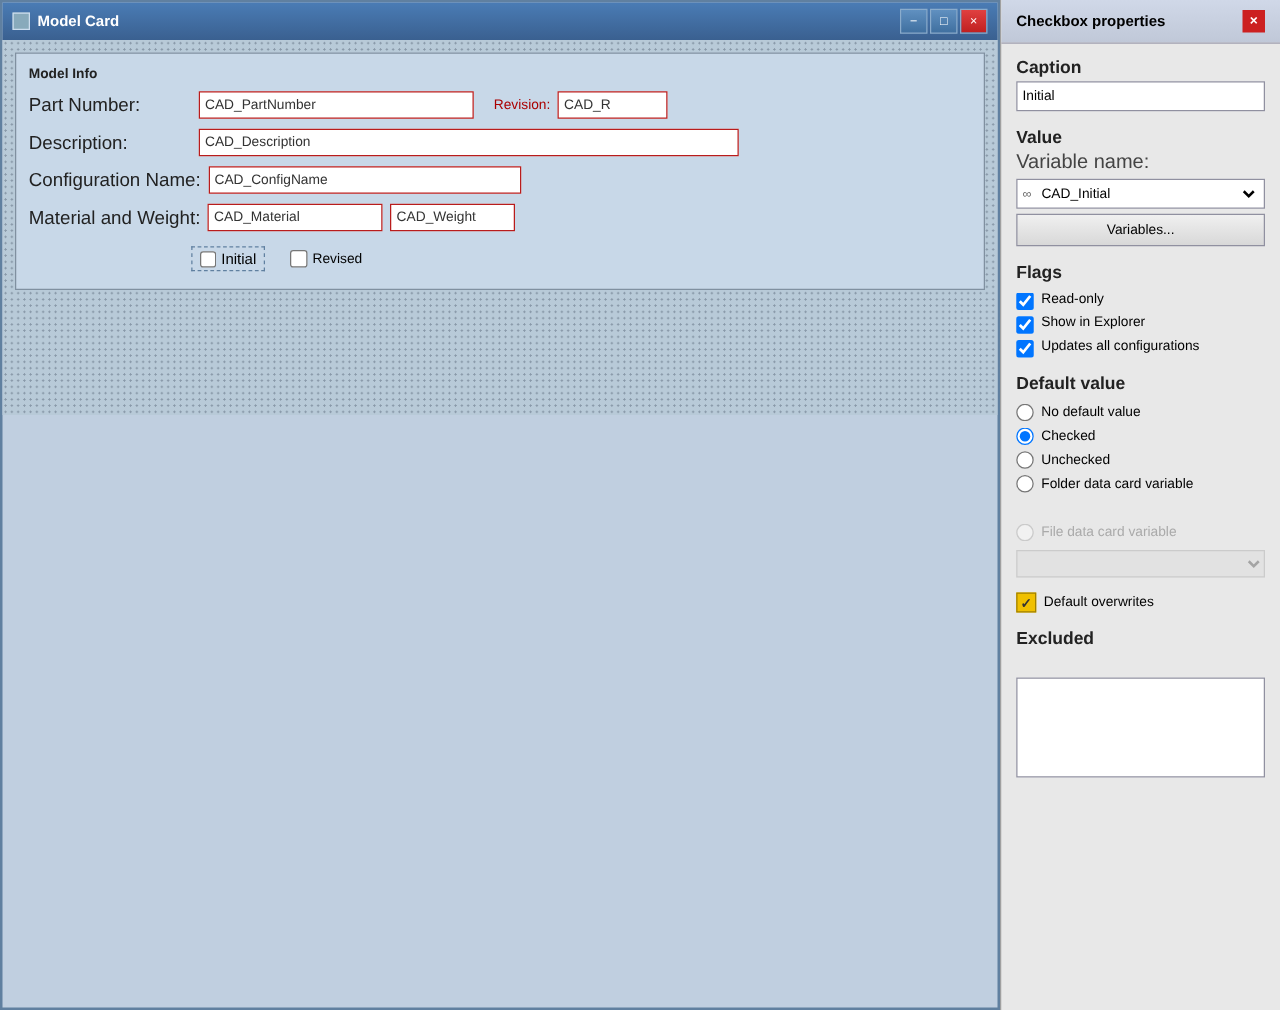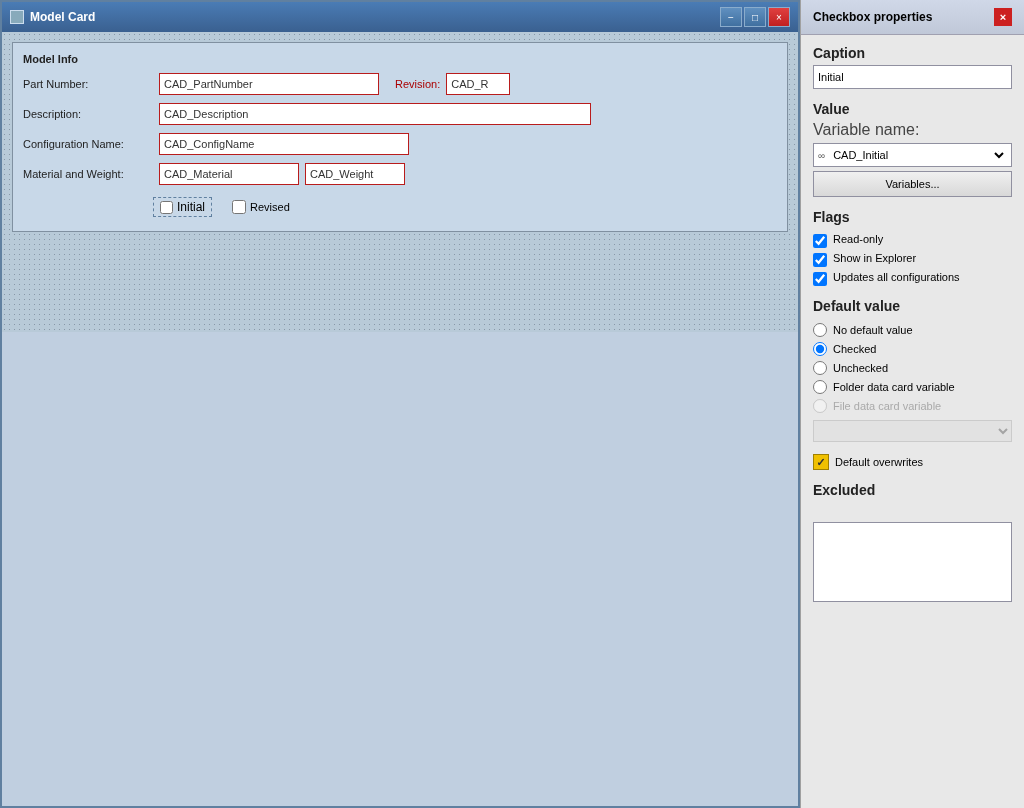--- a/index.html
+++ b/index.html
@@ -89,42 +89,42 @@
     }
 
     .form-row {
       display: flex;
       align-items: center;
       margin-bottom: 8px;
       gap: 6px;
     }
 
     .form-label {
-      font-size: 11px;
+      font-size: 15px;
       color: #222;
       min-width: 130px;
       text-align: left;
     }
 
     .form-input {
       height: 22px;
       border: 1px solid #b91c1c;
       background: white;
       padding: 2px 4px;
       font-size: 11px;
       color: #333;
     }
 
     .input-part-number { width: 220px; }
     .input-revision-label {
       font-size: 11px;
       color: #aa0000;
       margin-left: 10px;
     }
-    .input-revision { width: 64px; }
+    .input-revision { width: 88px; }
     .input-description { width: 432px; }
     .input-config { width: 250px; }
     .input-material { width: 140px; }
     .input-weight { width: 100px; }
 
     .checkboxes-row {
       display: flex;
       align-items: center;
       gap: 20px;
       margin-top: 4px;
@@ -285,20 +285,21 @@
     }
 
     .rp-radio-item input[type="radio"] {
       width: 14px;
       height: 14px;
       cursor: pointer;
     }
 
     .rp-radio-item.disabled {
       color: #aaa;
+      margin-top: 20px;
     }
 
     .rp-radio-item.disabled input {
       cursor: default;
     }
 
     .rp-dropdown-disabled {
       width: 100%;
       height: 22px;
       border: 1px solid #c0c0c0;

